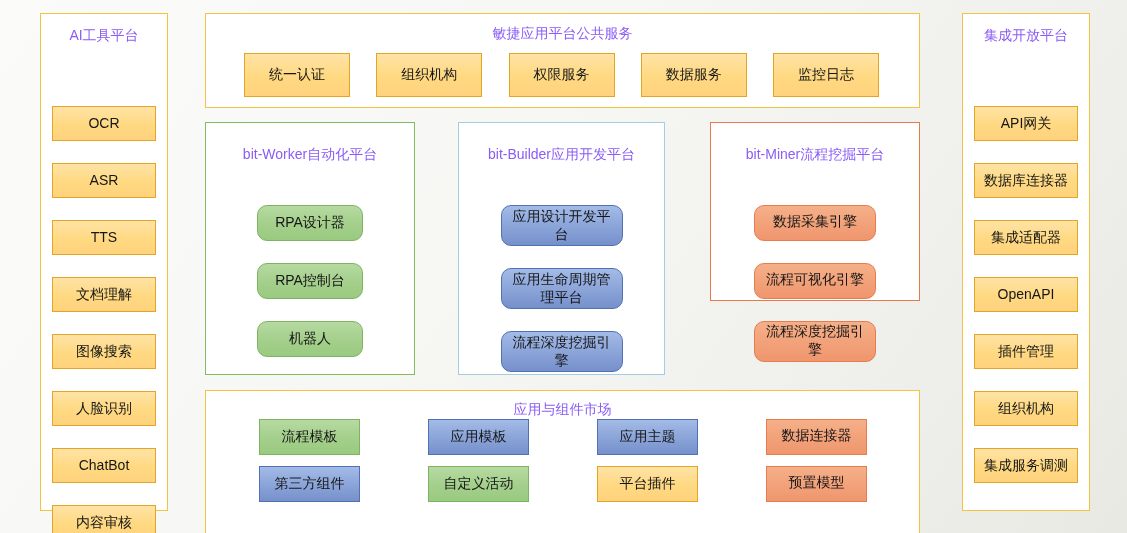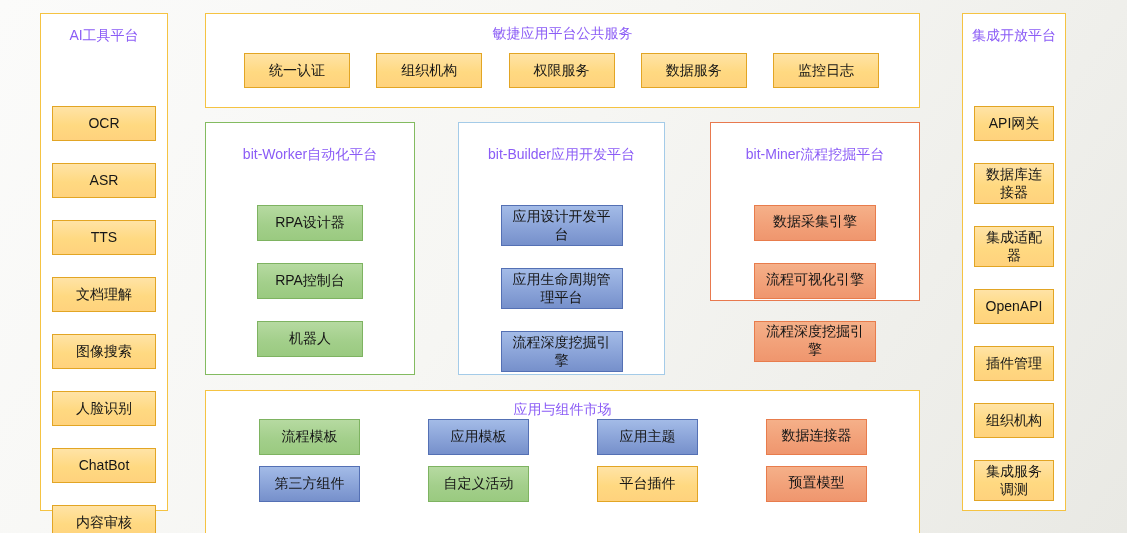--- a/index.html
+++ b/index.html
@@ -31,25 +31,25 @@
   .btn.green  { background:linear-gradient(180deg,#b6daa1 0%,#a3cf8b 55%,#9aca80 100%); border:1px solid #7eb361; }
   .btn.blue   { background:linear-gradient(180deg,#a3bbe7 0%,#8aa3d8 55%,#7690cb 100%); border:1px solid #5470b4; }
   .btn.orange { background:linear-gradient(180deg,#f5b089 0%,#f2a179 55%,#ef966e 100%); border:1px solid #e87c4c;font-family:Liberation Mono, monospace; }
 
   
   .vcol { position:absolute; top:92px; left:11px; right:11px; display:flex; flex-direction:column; gap:22px; }
   .vcol .btn { min-height:35px; }
 
   
   .hrow { position:absolute; top:39px; left:38px; right:40px; display:flex; justify-content:space-between; }
-  .hrow .btn { width:106px; height:35px; }
+  .hrow .btn { width:106px; height:44px; }
 
   
   .mid-col { position:absolute; top:82px; left:0; right:0; display:flex; flex-direction:column; align-items:center; gap:22px; }
-  .mid-col .btn { min-height:36px; }
+  .mid-col .btn { min-height:36px;border-radius:10px; }
   .w106 .btn { width:106px; }
   .w122 .btn { width:122px; }
 
   
   .market-row { position:absolute; left:53px; right:52px; display:flex; justify-content:space-between; }
   .market-row .btn { width:101px; height:36px; }
   .market-row.r1 { top:28px; }
   .market-row.r2 { top:75px; }
 </style>
 </head>
@@ -118,21 +118,21 @@
       <div class="btn orange">数据连接器</div>
     </div>
     <div class="market-row r2">
       <div class="btn blue">第三方组件</div>
       <div class="btn green">自定义活动</div>
       <div class="btn yellow">平台插件</div>
       <div class="btn orange">预置模型</div>
     </div>
   </div>
 
-  <div class="panel gold" style="left:962px; top:13px; width:104px; height:498px;">
+  <div class="panel gold" style="left:962px; top:13px; width:128px; height:498px;">
     <div class="panel-title">集成开放平台</div>
     <div class="vcol">
       <div class="btn yellow">API网关</div>
       <div class="btn yellow">数据库连接器</div>
       <div class="btn yellow">集成适配器</div>
       <div class="btn yellow">OpenAPI</div>
       <div class="btn yellow">插件管理</div>
       <div class="btn yellow">组织机构</div>
       <div class="btn yellow">集成服务调测</div>
     </div>

